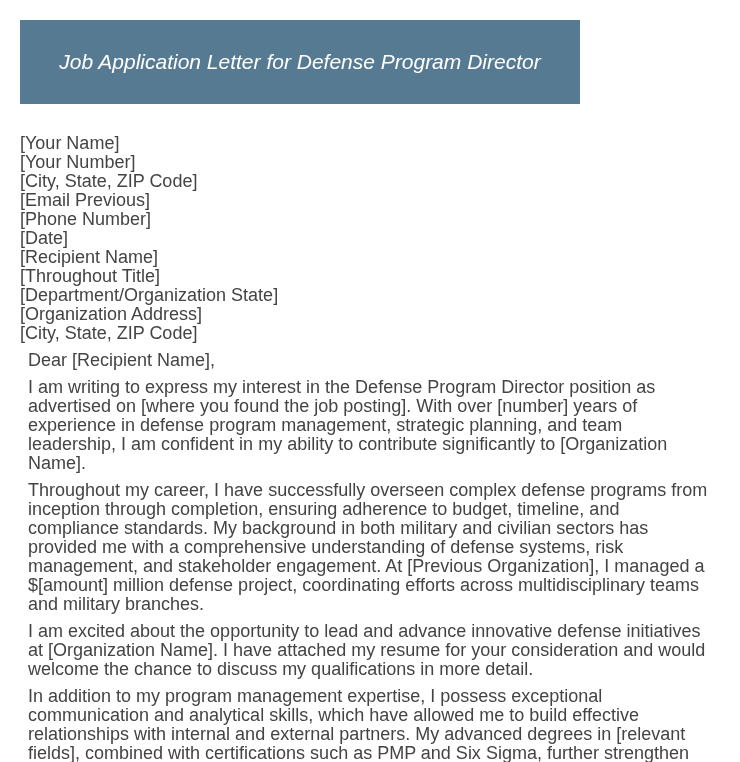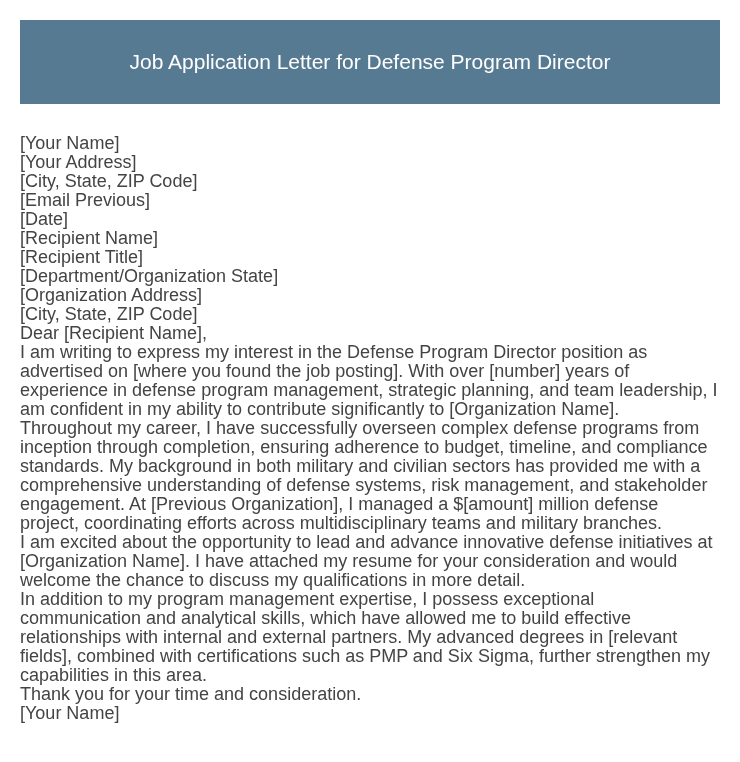--- a/index.html
+++ b/index.html
@@ -12,26 +12,27 @@
       height: 762px;
       position: relative;
       overflow: hidden;
       font-family: "Liberation Sans", "DejaVu Sans", sans-serif;
       color: #444444;
     }
     .header {
       position: absolute;
       left: 20px;
       top: 20px;
-      width: 700px;
+      width: 560px;
       height: 84px;
       background: #577a93;
       display: flex;
       align-items: center;
       justify-content: center;
+      font-style: italic;
     }
     .header h1 {
       margin: 0;
       font-weight: normal;
       font-size: 21px;
       color: #ffffff;
       letter-spacing: 0px;
     }
     .letter {
       position: absolute;
@@ -40,41 +41,42 @@
       width: 700px;
       font-size: 18px;
       line-height: 19px;
       color: #444444;
     }
     .letter .line {
       display: block;
       margin: 0;
     }
     .letter p {
-      margin: 0;
+      margin: 8px;
     }
   </style>
 </head>
 <body>
 
 <div class="header">
   <h1>Job Application Letter for Defense Program Director</h1>
 </div>
 
 <div class="letter">
   <div>
     <span class="line">[Your Name]</span>
-    <span class="line">[Your Address]</span>
+    <span class="line">[Your Number]</span>
     <span class="line">[City, State, ZIP Code]</span>
     <span class="line">[Email Previous]</span>
+    <span class="line">[Phone Number]</span>
     <span class="line">[Date]</span>
   </div>
   <div>
     <span class="line">[Recipient Name]</span>
-    <span class="line">[Recipient Title]</span>
+    <span class="line">[Throughout Title]</span>
     <span class="line">[Department/Organization State]</span>
     <span class="line">[Organization Address]</span>
     <span class="line">[City, State, ZIP Code]</span>
   </div>
   <p>Dear [Recipient Name],</p>
   <p>I am writing to express my interest in the Defense Program Director position as advertised on [where you found the job posting]. With over [number] years of experience in defense program management, strategic planning, and team leadership, I am confident in my ability to contribute significantly to [Organization Name].</p>
   <p>Throughout my career, I have successfully overseen complex defense programs from inception through completion, ensuring adherence to budget, timeline, and compliance standards. My background in both military and civilian sectors has provided me with a comprehensive understanding of defense systems, risk management, and stakeholder engagement. At [Previous Organization], I managed a $[amount] million defense project, coordinating efforts across multidisciplinary teams and military branches.</p>
   <p>I am excited about the opportunity to lead and advance innovative defense initiatives at [Organization Name]. I have attached my resume for your consideration and would welcome the chance to discuss my qualifications in more detail.</p>
   <p>In addition to my program management expertise, I possess exceptional communication and analytical skills, which have allowed me to build effective relationships with internal and external partners. My advanced degrees in [relevant fields], combined with certifications such as PMP and Six Sigma, further strengthen my capabilities in this area.</p>
   <p>Thank you for your time and consideration.</p>

